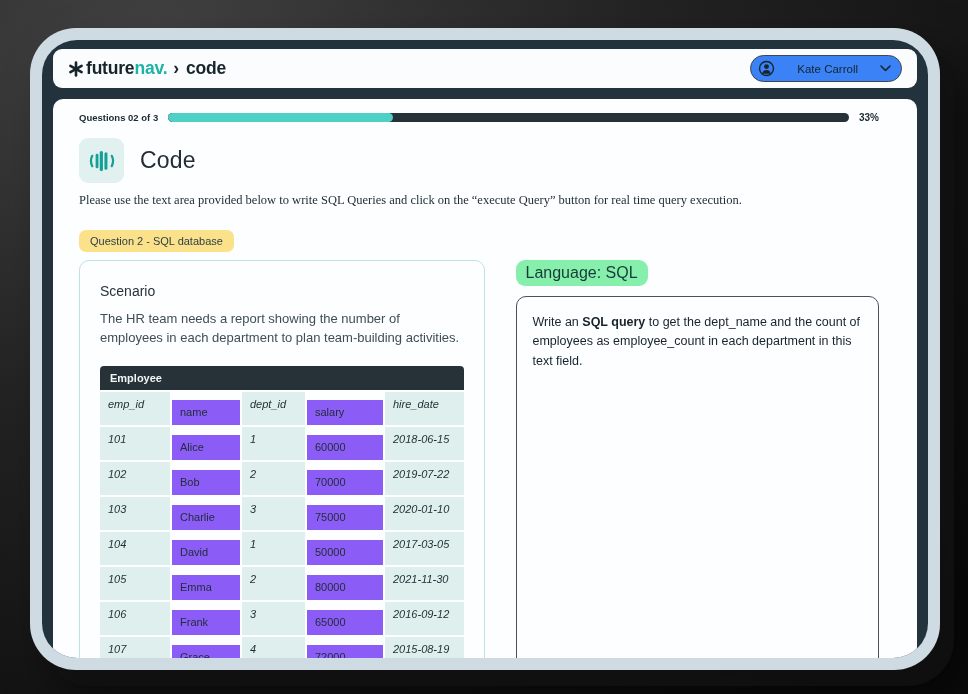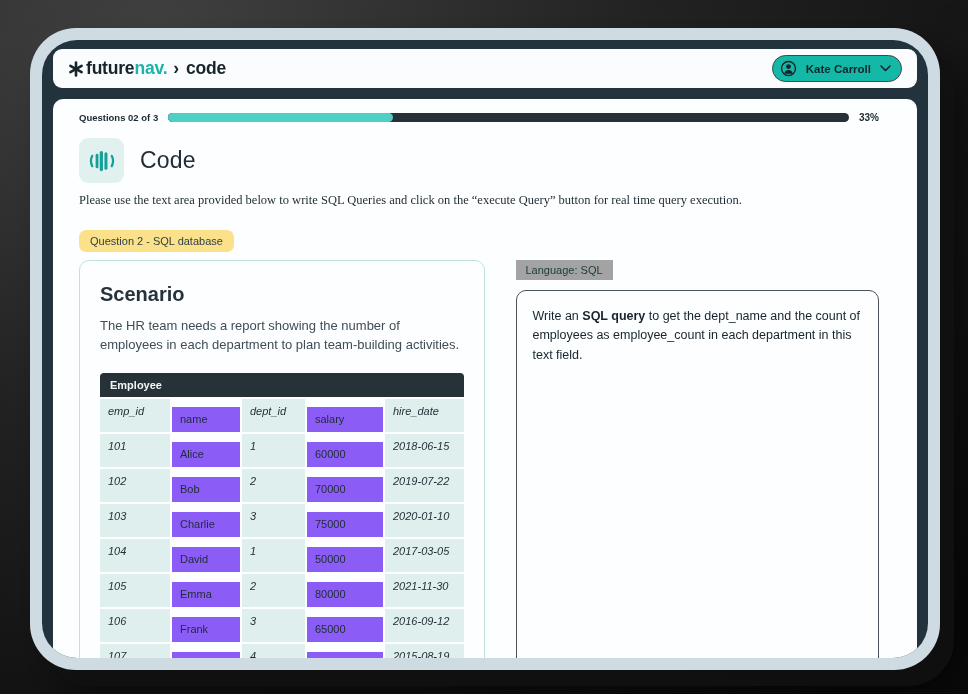--- a/index.html
+++ b/index.html
@@ -23,23 +23,23 @@
   .topbar {
     flex:none; background:#fbfcfd; border-radius:9px; height:39px;
     display:flex; align-items:center; padding:0 15px; margin-bottom:11px;
   }
   .logo { display:flex; align-items:center; font-size:17.5px; font-weight:700; color:#16242c; letter-spacing:-0.2px; }
   .logo .ast { margin-right:2px; display:flex; }
   .logo .accent { color:#1db3a8; }
   .logo .sep { margin:0 7px 0 6px; font-weight:800; color:#16242c; }
   .spacer { flex:1; }
   .user-pill {
-    display:flex; align-items:center; gap:9px; background:#14b8a6;
+    display:flex; align-items:center; gap:22px; background:#3b82f6;
     border:1.3px solid #3f464c; border-radius:15px; padding:4px 10px 4px 7px;
-    font-size:11.5px; font-weight:700; color:#16242c; cursor:pointer;
+    font-size:11.5px; font-weight:400; color:#16242c; cursor:pointer;
   }
   .user-pill svg { display:block; }
   
   .content {
     flex:1; background:#fdfeff; border-radius:10px 10px 0 0;
     padding:13px 38px 0 26px; overflow:hidden; display:flex; flex-direction:column; min-height:0;
   }
   .progress-row { display:flex; align-items:center; gap:10px; flex:none; }
   .progress-label { font-size:9.5px; font-weight:700; color:#1b2930; white-space:nowrap; }
   .progress-track { flex:1; height:9px; border-radius:5px; background:#263238; overflow:hidden; }
@@ -51,34 +51,34 @@
   .page-title { font-size:23px; font-weight:400; color:#222e36; letter-spacing:.2px; }
   .instruction { margin-top:10px; font-size:12.5px; color:#1d2a31; flex:none;font-family:Liberation Serif, serif; }
 
   .q-badge {
     align-self:flex-start; margin-top:22px; background:#fbe28a; color:#31404a;
     font-size:11px; font-weight:500; padding:5px 11px; border-radius:7px; flex:none;
   }
   .cols { display:flex; gap:31px; margin-top:8px; align-items:flex-start; flex:none; }
   
   .scenario-card { flex:1; border:1px solid #bfe2de; border-radius:10px; padding:22px 20px 30px 20px; background:#fdfeff; }
-  .scenario-title { font-size:20px; font-weight:700; color:#26333b; }
+  .scenario-title { font-size:14px; font-weight:400; color:#26333b; }
   .scenario-desc { margin-top:11px; font-size:13px; line-height:1.45; color:#3f4e56; }
   .tbl { margin-top:18px; font-size:11px; color:#1f2d34; }
   .tbl + .tbl { margin-top:2px; }
   .tbl-title { background:#263238; color:#f2f5f6; font-weight:600; font-size:11px; padding:6px 10px; border-radius:4px 4px 0 0; }
   .tbl-grid { display:grid; gap:2px; margin-top:2px; }
   .tbl-cell { padding:6px 8px; min-height:25px; white-space:nowrap; overflow:hidden; }
   .c-teal { background:#deefed;font-style:italic; }
   .c-white { background:#8b5cf6;margin-top:8px; }
   
   .right-col { flex:1; display:flex; flex-direction:column; }
   .lang-badge {
-    align-self:flex-start; background:#a3a3a3; color:#173c38;
-    font-size:11px; font-weight:500; padding:4px 10px; border-radius:0;
+    align-self:flex-start; background:#86efac; color:#173c38;
+    font-size:16px; font-weight:500; padding:4px 10px; border-radius:9px;
   }
   .editor-box {
     margin-top:10px; border:1.4px solid #49525a; border-radius:10px;
     padding:16px; height:620px; background:#fdfeff;
     font-size:12.5px; line-height:1.55; color:#16242c; cursor:text;
   }
 </style>
 </head>
 <body>
 

